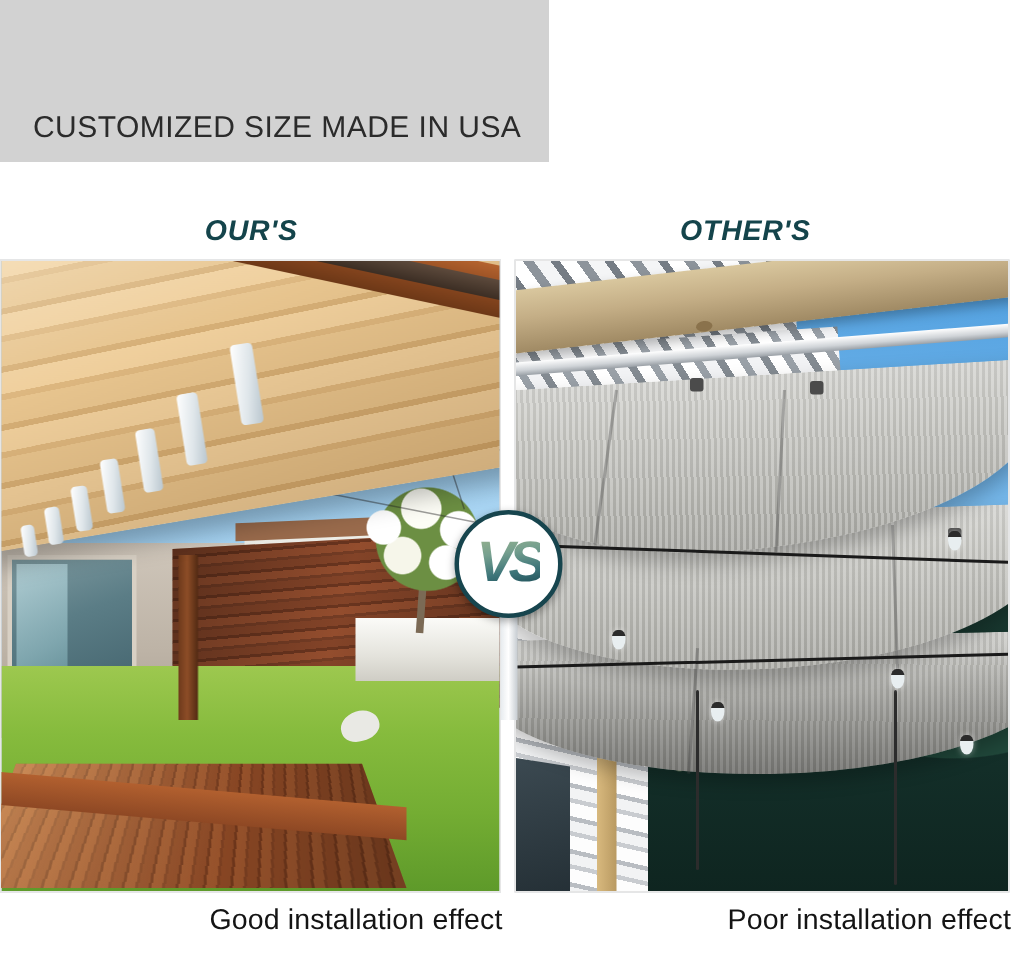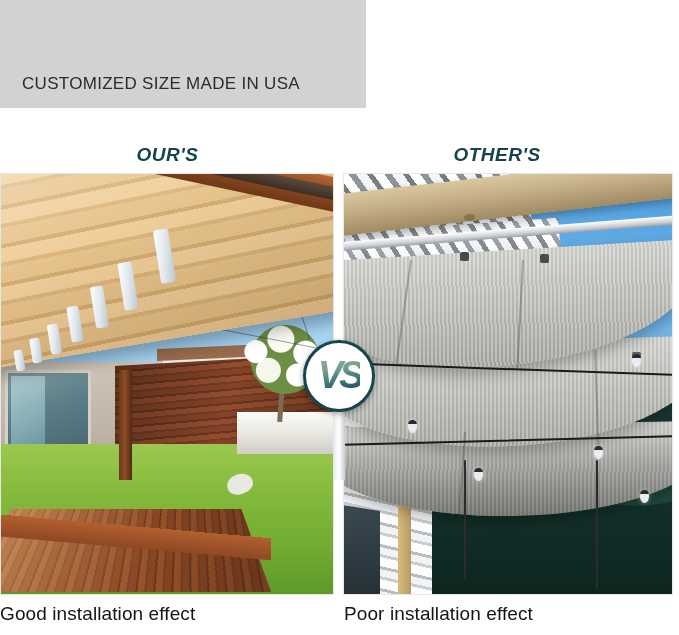--- a/index.html
+++ b/index.html
@@ -15,21 +15,21 @@
     position:absolute; left:0; top:0; width:366px; height:108px;
     background:#d2d2d2;
   }
   .banner-title {
     position:absolute; left:22px; top:8px;
     font-size:25px; font-weight:bold; line-height:1.12;
     letter-spacing:.2px; color:#2a5a63; white-space:pre-line;
   }
   .banner-sub {
     position:absolute; left:22px; top:74px;
-    font-size:17px; font-weight:400; letter-spacing:.3px;
+    font-size:20px; font-weight:400; letter-spacing:.3px;
     color:#2b2b2b;
   }
 
   
   .col-head {
     position:absolute; top:144px;
     font-size:19px; font-weight:bold; font-style:italic;
     letter-spacing:.5px; color:#14444b; text-align:center;
   }
   .col-head.left  { left:0;   width:335px; }
@@ -310,21 +310,21 @@
     letter-spacing:-4px; line-height:1;
     background:linear-gradient(170deg,#9bb48d 0%,#76a08f 34%,#3c7479 66%,#16424c 100%);
     -webkit-background-clip:text; background-clip:text;
     -webkit-text-fill-color:transparent; color:#2c6670;
     transform:translateY(-1px);
   }
 
   
   .caption {
     position:absolute; top:603px; font-size:19px; color:#141414;
-    text-align:left; letter-spacing:.1px;
+    text-align:right; letter-spacing:.1px;
   }
   .caption.left  { left:0;   width:335px; }
   .caption.right { left:344px; width:330px; }
 </style>
 </head>
 <body>
 
 <div class="banner">
   <div class="banner-sub">CUSTOMIZED SIZE MADE IN USA</div>
 </div>

